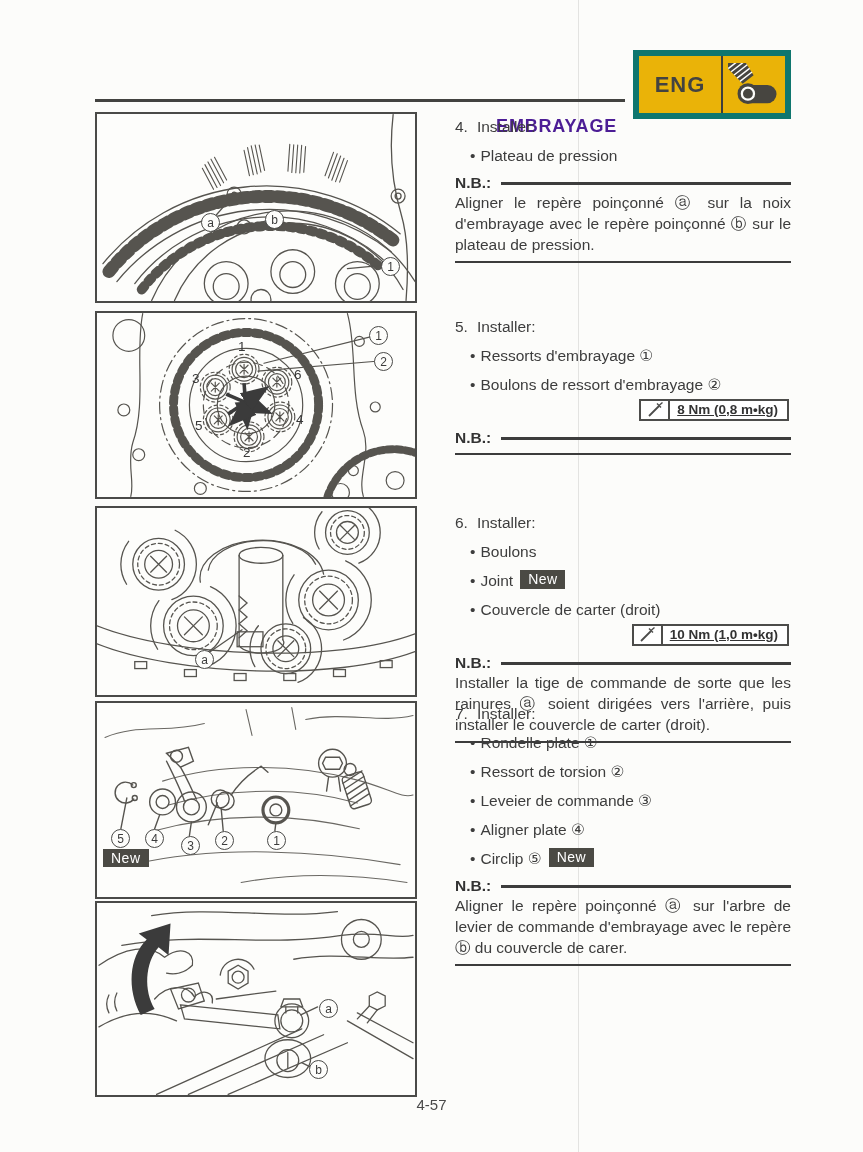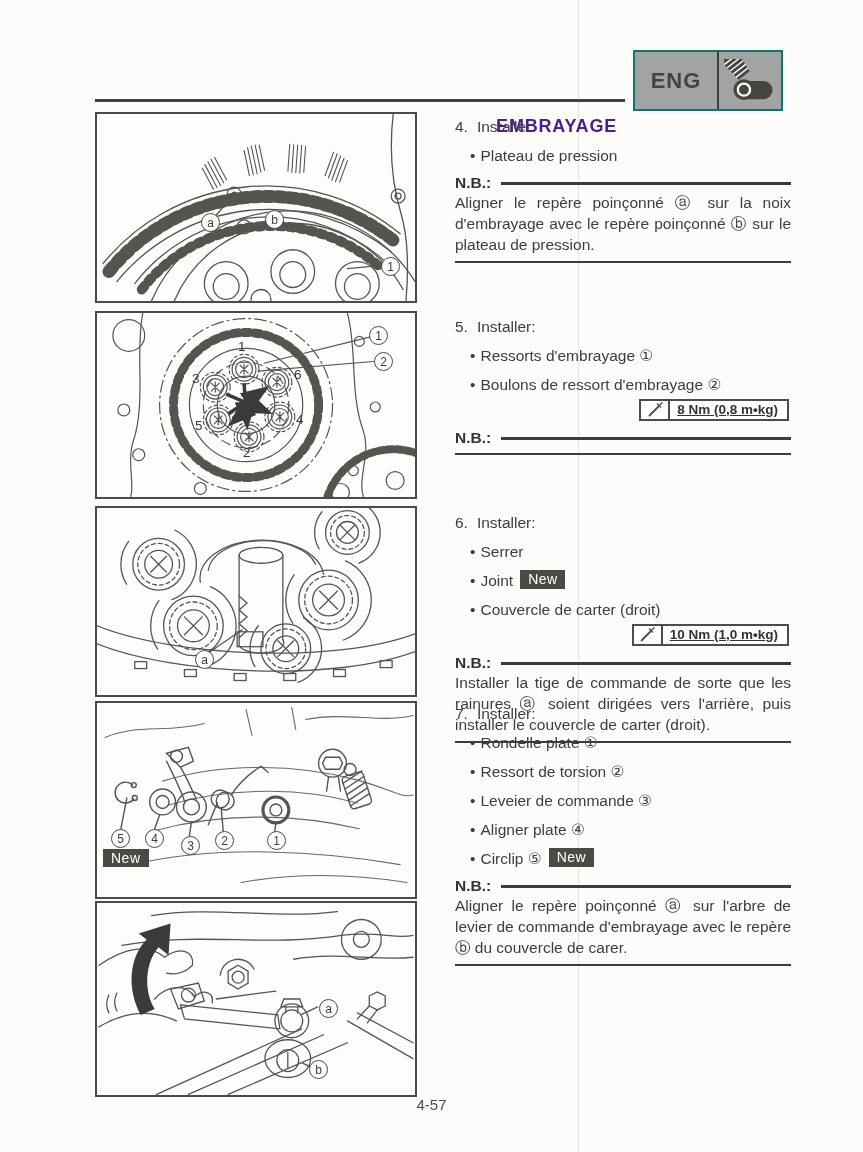--- a/index.html
+++ b/index.html
@@ -9,21 +9,21 @@
     background:#fcfcfa; font-family:"Liberation Sans","DejaVu Sans",sans-serif;
     color:#3d3d3d;
   }
   .scan-fold{position:absolute; top:0; bottom:0; width:1px; background:rgba(140,140,135,.22);}
 
   
   .doc-title{position:absolute; top:70px; right:246px; font-size:18px; font-weight:bold;
     letter-spacing:.8px; color:#4c1d95;margin-top:46px;}
   .title-rule{position:absolute; left:95px; top:99px; width:530px; height:3px; background:#424240;}
   .eng-box{position:absolute; left:633px; top:50px; width:146px; height:57px;
-    border:2px solid #0f766e; background:#a3a3a3; display:flex;}
+    border:6px solid #0f766e; background:#eab308; display:flex;}
   .eng-box .eng-label{flex:1; display:flex; align-items:center; justify-content:center;
     font-size:22px; font-weight:bold; color:#434341; letter-spacing:1px;}
   .eng-box .eng-icon-cell{width:62px; border-left:2px solid #3e3e3c; display:flex;
     align-items:center; justify-content:center;}
 
   
   .fig{position:absolute; left:95px; width:318px; border:2px solid #4a4a48;
     background:#fdfdfb; overflow:hidden;}
   .fig svg{display:block; width:100%; height:100%;}
   .co{position:absolute; width:19px; height:19px; border:1.5px solid #4a4a48; border-radius:50%;
@@ -421,21 +421,21 @@
     <div class="endrule"></div>
   </div>
 
   <div class="step" style="top:512px;">
     <div class="step-h">
       <span>6.</span>
       <span>Installer:</span>
     </div>
     <ul class="items">
       <li>
-          <span>Serrer</span>
+          <span>Boulons</span>
         </li>
       <li>
           <span>Joint</span>
           <span class="badge">New</span>
         </li>
       <li>
           <span>Couvercle de carter (droit)</span>
         </li>
     </ul>
     <div class="torque-row">

